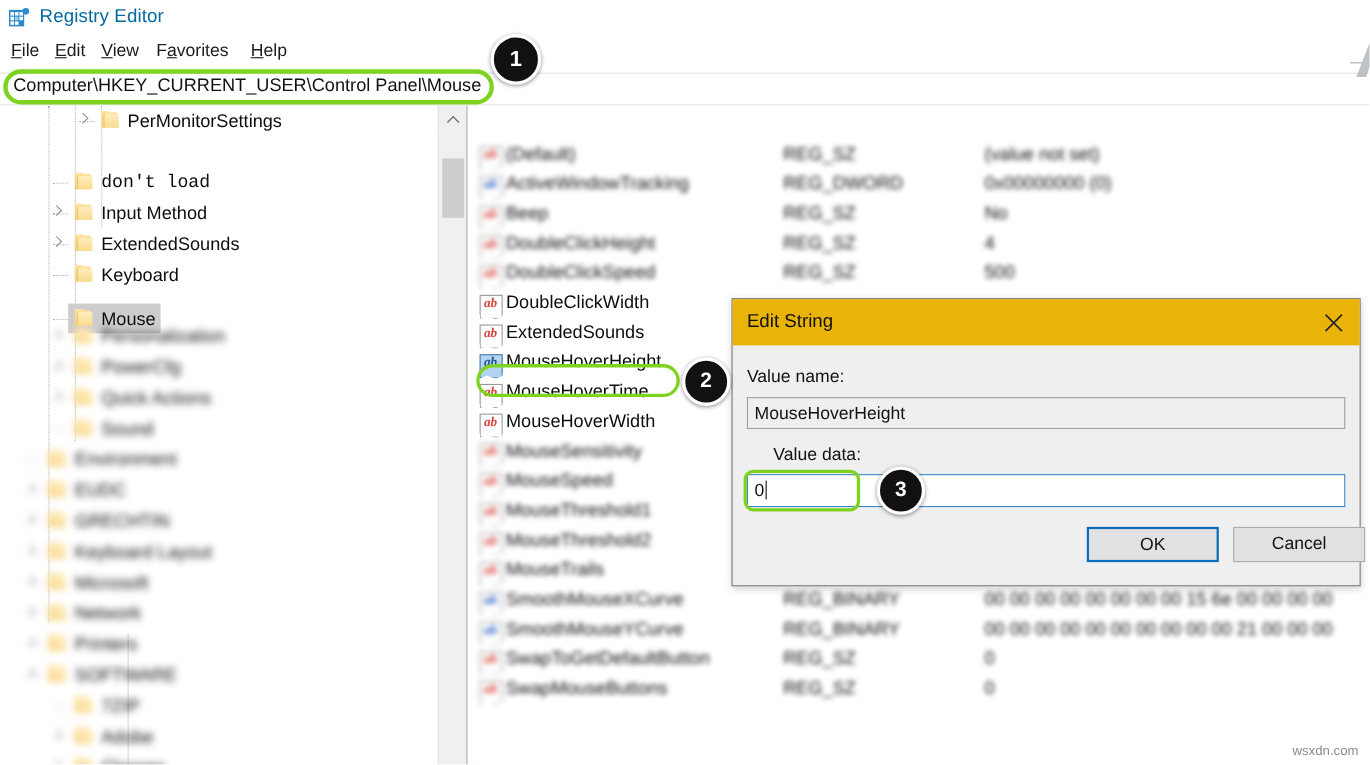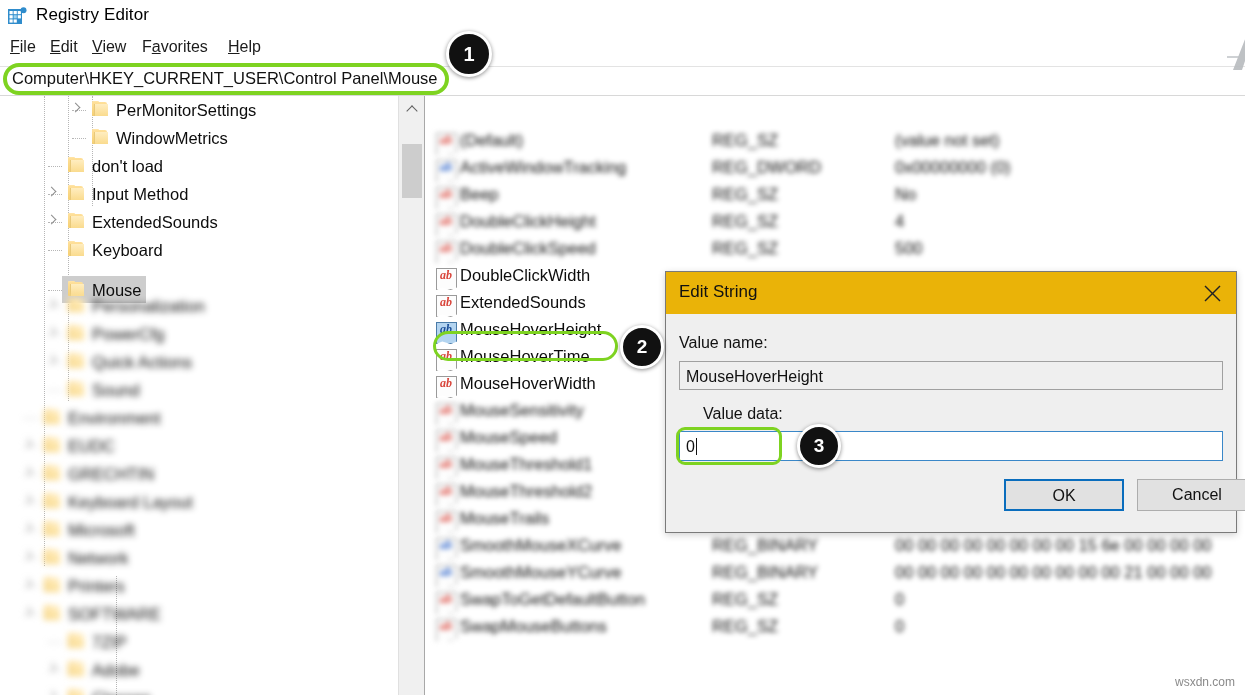--- a/index.html
+++ b/index.html
@@ -17,21 +17,21 @@
   
   #titlebar {
     position: absolute; left: 0; top: 0; width: 1245px; height: 32px;
     background: #ffffff;
   }
   #app-icon {
     position: absolute; left: 8px; top: 7px; width: 19px; height: 19px;
   }
   #app-title {
     position: absolute; left: 36px; top: 5px;
-    font-size: 17px; color: #000000; letter-spacing: .1px;
+    font-size: 17px; color: #0369a1; letter-spacing: .1px;
   }
 
   
   #menubar {
     position: absolute; left: 0; top: 36px; width: 1245px; height: 26px;
   }
   .menu-item {
     position: absolute; top: 0;
     font-size: 16px; color: #1b1b1b;
     padding: 2px 2px;
@@ -262,21 +262,20 @@
     background: #111; vertical-align: -3px; margin-left: 1px;
   }
   .dlg-btn {
     position: absolute; box-sizing: border-box;
     height: 32px; width: 120px;
     background: #e1e1e1; border: 1px solid #adadad;
     font-family: "Liberation Sans", sans-serif;
     font-size: 16px; color: #111;
     text-align: center; line-height: 30px;
     cursor: default;
-    margin-left: 16px;
   }
   #btn-ok { left: 322px; top: 207px; border: 2px solid #0a6dbd; }
   #btn-cancel { left: 455px; top: 207px; }
   
   #valdata-highlight {
     position: absolute; left: 676px; top: 427px; width: 106px; height: 38px;
     border: 3.5px solid #7ed321; border-radius: 9px;
     box-sizing: border-box; z-index: 60; pointer-events: none;
   }
 
@@ -350,37 +349,28 @@
   <div class="tree-row" style="top: 0px;">
         <div class="hline" style="left: 72px; top: 14px; width: 14px;"></div>
         <div class="chev" style="left: 70px;"></div>
         <div class="folder" style="left: 92px;">
           <div class="f-tab"></div>
           <div class="f-back"></div>
           <div class="f-front"></div>
         </div>
         <div class="tree-label" style="left: 116px;">PerMonitorSettings</div>
       </div>
-      <div class="tree-row" style="top: 28px;">
-        <div class="hline" style="left: 72px; top: 14px; width: 14px;"></div>
-        <div class="folder" style="left: 92px;">
-          <div class="f-tab"></div>
-          <div class="f-back"></div>
-          <div class="f-front"></div>
-        </div>
-        <div class="tree-label" style="left: 116px;">WindowMetrics</div>
-      </div>
       <div class="tree-row" style="top: 56px;">
         <div class="hline" style="left: 48px; top: 14px; width: 14px;"></div>
         <div class="folder" style="left: 68px;">
           <div class="f-tab"></div>
           <div class="f-back"></div>
           <div class="f-front"></div>
         </div>
-        <div class="tree-label" style="left: 92px;">don't load</div>
+        <div class="tree-label" style="left: 92px; font-family: Liberation Mono, monospace;">don't load</div>
       </div>
       <div class="tree-row" style="top: 84px;">
         <div class="hline" style="left: 48px; top: 14px; width: 14px;"></div>
         <div class="chev" style="left: 46px;"></div>
         <div class="folder" style="left: 68px;">
           <div class="f-tab"></div>
           <div class="f-back"></div>
           <div class="f-front"></div>
         </div>
         <div class="tree-label" style="left: 92px;">Input Method</div>

